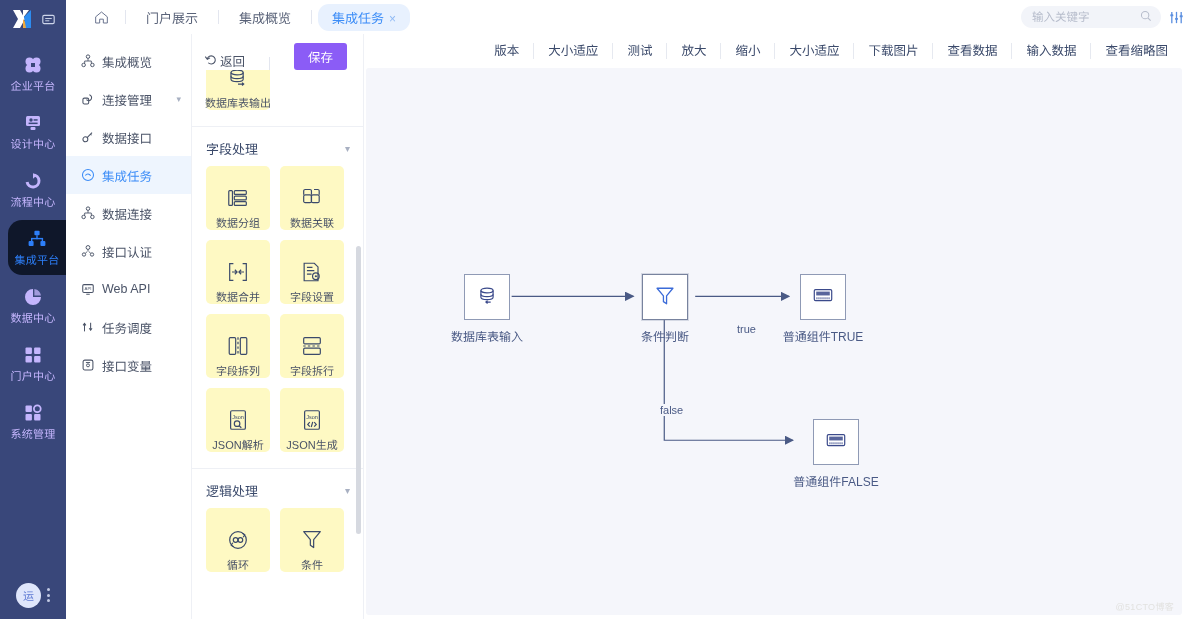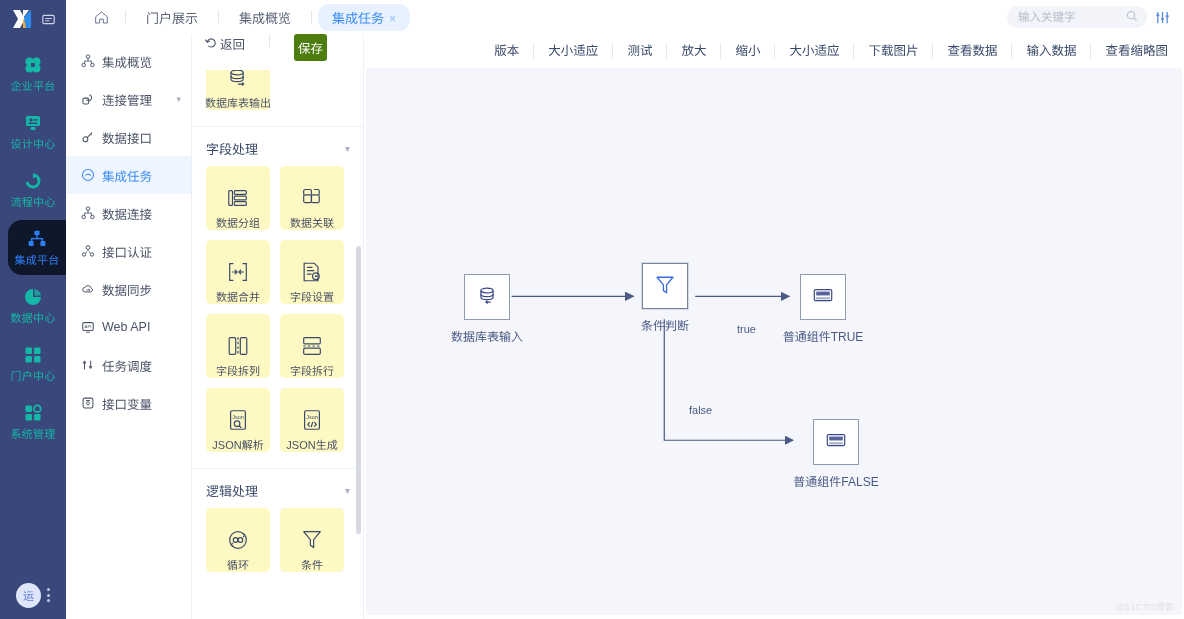--- a/index.html
+++ b/index.html
@@ -19,21 +19,21 @@
   }
   .logo{
     height:34px;width:66px;display:flex;align-items:center;
     justify-content:center;gap:3px;margin-top:2px;
   }
   .logo svg{display:block;}
   .rail-items{margin-top:10px;width:66px;flex:1;}
   .rail-item{
     position:relative;width:66px;height:55px;margin-bottom:3px;
     display:flex;flex-direction:column;align-items:center;justify-content:center;
-    color:#14b8a6;cursor:pointer;
+    color:#c4b5fd;cursor:pointer;
   }
   .rail-item .ri-ico{height:22px;display:flex;align-items:center;justify-content:center;}
   .rail-item .ri-lb{font-size:11px;line-height:14px;margin-top:3px;letter-spacing:.2px;}
   .rail-item.active{
     background:#0f172a;color:#2d7ff9;border-radius:14px 0 0 14px;
     width:58px;margin-left:8px;
   }
   .rail-item.active .ri-lb{color:#2d7ff9;}
   .rail-bottom{height:48px;width:66px;display:flex;align-items:center;justify-content:center;gap:6px;}
   .avatar{
@@ -51,21 +51,21 @@
     display:flex;align-items:center;
   }
   .tb-left{display:flex;align-items:center;height:34px;padding-left:18px;gap:0;}
   .home-ico{display:flex;align-items:center;color:#6b7590;padding:0 10px;cursor:pointer;}
   .tb-sep{width:1px;height:14px;background:#e3e6ef;margin:0 6px;}
   .tb-tab{
     font-size:13px;color:#5a6party;color:#5a6379;padding:4px 14px;border-radius:11px;cursor:pointer;white-space:nowrap;
   }
   .tb-tab.active{background:#e8f1fe;color:#3b8cf7;}
   .tb-tab .x{margin-left:5px;font-size:12px;color:#8fb9f5;}
-  .tb-right{margin-left:auto;display:flex;align-items:center;gap:8px;padding-right:14px;}
+  .tb-right{margin-left:auto;display:flex;align-items:center;gap:8px;padding-right:0;}
   .search-box{
     width:122px;height:22px;border-radius:11px;background:#f2f4f9;
     display:flex;align-items:center;padding:0 9px;gap:4px;
   }
   .search-box input{
     border:0;outline:0;background:transparent;flex:1;width:10px;
     font-size:11.5px;color:#555;font-family:inherit;
   }
   .search-box input::placeholder{color:#b6bccb;}
   .filter-ico{cursor:pointer;display:flex;align-items:center;}
@@ -83,27 +83,27 @@
   .menu-item .mi-ico{width:15px;height:15px;display:flex;align-items:center;justify-content:center;flex:0 0 15px;}
   .menu-item .chev{position:absolute;right:10px;color:#a8b0c2;font-size:9px;}
 
   
   .palette{
     position:absolute;left:192px;top:34px;width:172px;height:585px;
     background:#fff;border-right:1px solid #eef0f5;box-sizing:border-box;
     overflow:hidden;
   }
   .pal-head{
-    height:36px;display:flex;align-items:flex-start;gap:24px;padding:0 12px;box-sizing:border-box;
+    height:36px;display:flex;align-items:flex-end;gap:24px;padding:0 12px;box-sizing:border-box;
   }
   .back-btn{display:flex;align-items:center;gap:3px;font-size:12.5px;color:#4a5367;cursor:pointer;}
   .pal-sep{width:1px;height:13px;background:#e3e6ef;}
   .save-btn{
-    background:#4d7c0f;color:#fff;font-size:12.5px;border:0;border-radius:3px;
-    padding:4px 4px;cursor:pointer;font-family:inherit;
+    background:#8b5cf6;color:#fff;font-size:12.5px;border:0;border-radius:3px;
+    padding:4px 14px;cursor:pointer;font-family:inherit;
   }
   .pal-scroll{position:absolute;left:0;top:36px;width:172px;height:549px;overflow:hidden;}
   .pal-grid{display:flex;flex-wrap:wrap;gap:10px;padding:0 14px 12px 14px;box-sizing:border-box;}
   .node-card{
     width:64px;height:64px;background:#fef9c3;border-radius:5px;
     display:flex;flex-direction:column;align-items:center;justify-content:flex-end;gap:3px;
     cursor:grab;
   }
   .node-card .nc-ico{height:26px;display:flex;align-items:center;justify-content:center;}
   .node-card .nc-lb{font-size:11px;color:#4a5367;white-space:nowrap;}
@@ -363,29 +363,20 @@
             <circle cx="3.4" cy="12" r="1.9" fill="none" stroke="currentColor" stroke-width="1.1"></circle>
             <circle cx="12.6" cy="12" r="1.9" fill="none" stroke="currentColor" stroke-width="1.1"></circle>
             <path d="M8 6.2v2.4M5 10.4l2-1.6M11 10.4l-2-1.6" stroke="currentColor" stroke-width="1" fill="none"></path>
           </svg>
         </span>
       <span>接口认证</span>
     </div>
     <div class="menu-item">
       <span class="mi-ico">
           <svg width="14" height="14" viewBox="0 0 16 16">
-            <path d="M4.4 11.4a2.6 2.6 0 0 1 .3-5.2 3.6 3.6 0 0 1 6.8.6 2.4 2.4 0 0 1-.4 4.6z" fill="none" stroke="currentColor" stroke-width="1.1"></path>
-            <path d="M6 9.2h4M8.8 7.9l1.2 1.3-1.2 1.3" fill="none" stroke="currentColor" stroke-width="1"></path>
-          </svg>
-        </span>
-      <span>数据同步</span>
-    </div>
-    <div class="menu-item">
-      <span class="mi-ico">
-          <svg width="14" height="14" viewBox="0 0 16 16">
             <rect x="2" y="3" width="12" height="9" rx="1.4" fill="none" stroke="currentColor" stroke-width="1.2"></rect>
             <text x="8" y="9.6" font-size="5" fill="currentColor" text-anchor="middle" font-family="Liberation Sans, sans-serif">API</text>
             <path d="M6 14h4" stroke="currentColor" stroke-width="1.1"></path>
           </svg>
         </span>
       <span>Web API</span>
     </div>
     <div class="menu-item">
       <span class="mi-ico">
           <svg width="14" height="14" viewBox="0 0 16 16">
@@ -586,37 +577,37 @@
         </defs>
 
         <line x1="146" y1="230" x2="268" y2="230" stroke="#4a5a85" stroke-width="1.2" marker-end="url(#arrow)"></line>
 
         <line x1="330" y1="230" x2="424" y2="230" stroke="#4a5a85" stroke-width="1.2" marker-end="url(#arrow)"></line>
 
         <path d="M299 253 L299 375 L428 375" fill="none" stroke="#4a5a85" stroke-width="1.2" marker-end="url(#arrow)"></path>
       </svg>
 
       <div class="edge-lb" style="left:368px;top:255px;">true</div>
-      <div class="edge-lb" style="left:291px;top:336px;margin-left:29px;">false</div>
+      <div class="edge-lb" style="left:291px;top:336px;">false</div>
 
       <div class="fnode" style="left:98px;top:206px;">
         <div class="fbox">
           <span>
             <svg width="24" height="24" viewBox="0 0 26 26">
                 <ellipse cx="13" cy="7" rx="6.6" ry="2.6" fill="none" stroke="#3b4a8b" stroke-width="1.3"></ellipse>
                 <path d="M6.4 7v7.4c0 1.4 3 2.6 6.6 2.6s6.6-1.2 6.6-2.6V7" fill="none" stroke="#3b4a8b" stroke-width="1.3"></path>
                 <path d="M6.4 11c0 1.4 3 2.6 6.6 2.6s6.6-1.2 6.6-2.6" fill="none" stroke="#3b4a8b" stroke-width="1.3"></path>
                 <path d="M17 19.6h-5M13.6 18l-1.8 1.6 1.8 1.6" fill="none" stroke="#3b4a8b" stroke-width="1.3"></path>
               </svg>
           </span>
         </div>
         <div class="flb">数据库表输入</div>
       </div>
 
-      <div class="fnode" style="left:276px;top:195px;">
+      <div class="fnode" style="left:276px;top:206px;">
         <div class="fbox sel">
           <span>
             <svg width="24" height="24" viewBox="0 0 26 26">
                 <path d="M4.4 4.6h17.2l-6.9 8.3v8.5l-3.4-2.3v-6.2z" fill="none" stroke="#3b6bd8" stroke-width="1.4" stroke-linejoin="round"></path>
               </svg>
           </span>
         </div>
         <div class="flb">条件判断</div>
       </div>
 

